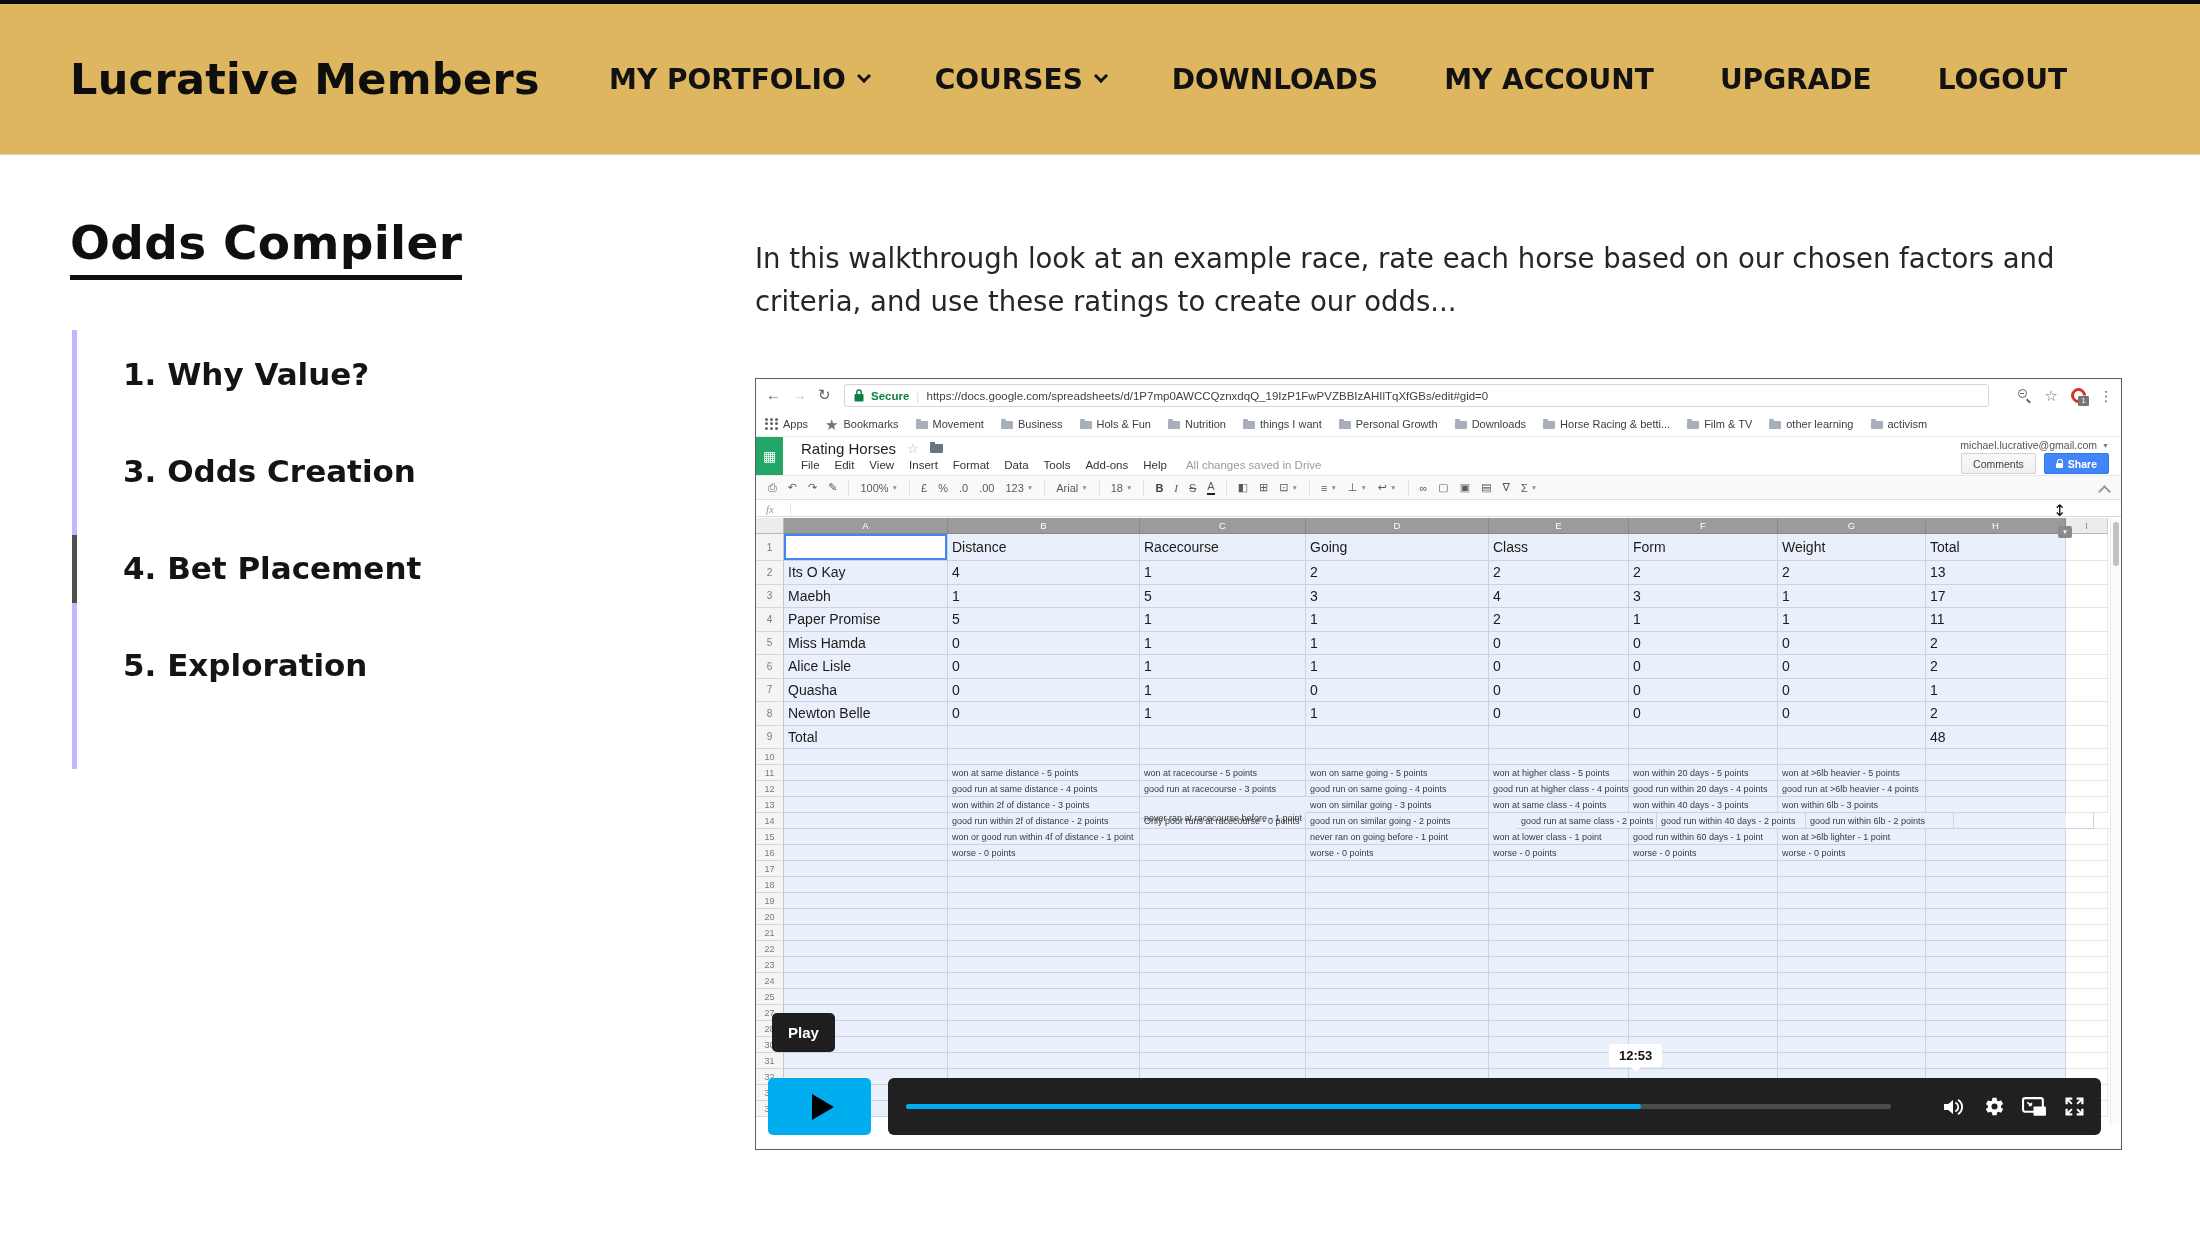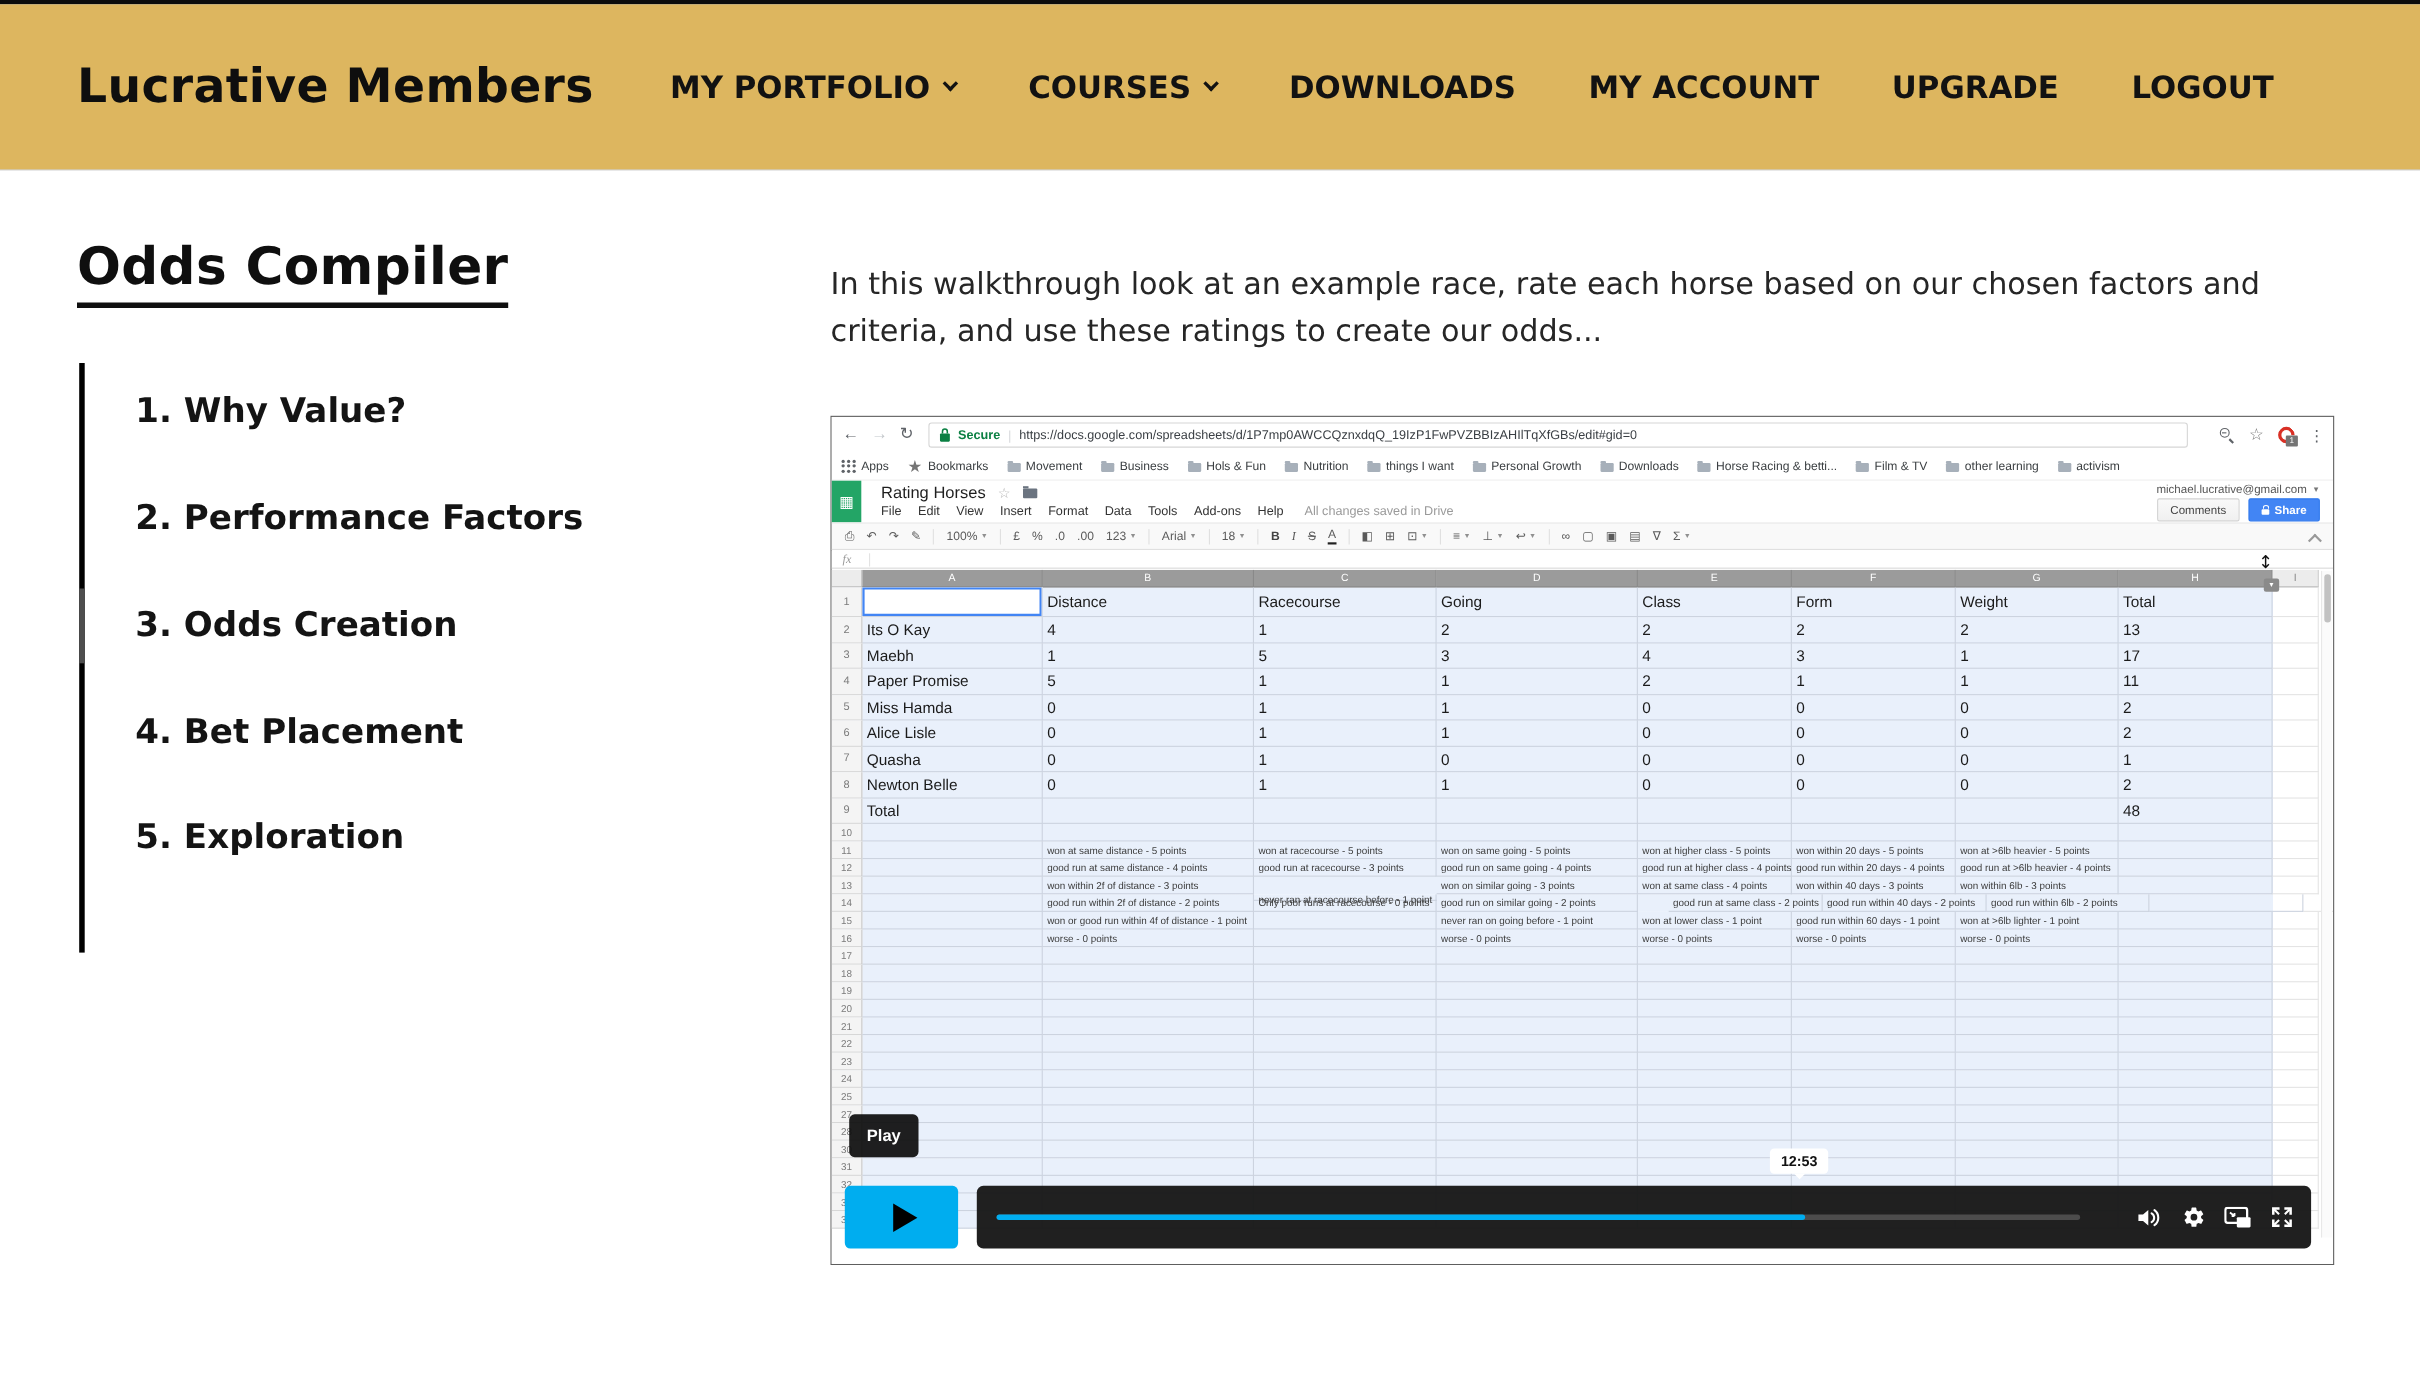--- a/index.html
+++ b/index.html
@@ -17,21 +17,21 @@
   nav{position:absolute;right:133px;display:flex;gap:66px;align-items:center}
   .nav-item{display:flex;align-items:center;gap:13px;font-size:28px;font-weight:700;color:#121212;cursor:pointer;white-space:nowrap}
   .chev{width:10px;height:10px;border-right:3px solid #121212;border-bottom:3px solid #121212;
         transform:rotate(45deg);margin-top:-7px}
 
   
   aside{position:absolute;left:70px;top:215px;width:600px}
   .side-title{font-size:47px;font-weight:800;color:#0f0f0f;display:inline-block;
               border-bottom:5px solid #0f0f0f;padding-bottom:5px;margin:0;letter-spacing:.3px}
   #lesson-list{list-style:none;margin:50px 0 0 2px;padding:24px 0 28px 46px;
-               border-left:5px solid #000000;position:relative}
+               border-left:5px solid #c4b5fd;position:relative}
   .side-item{font-size:31px;font-weight:700;color:#141414;margin-bottom:55px;line-height:1.35;cursor:pointer}
   .side-item:last-child{margin-bottom:0}
   .rail-marker{position:absolute;left:-5px;width:5px;background:#4e4e4e;height:68px}
 
   
   .intro{position:absolute;left:755px;top:237px;width:1405px;margin:0;
          font-size:27.5px;line-height:1.55;color:#262626}
 
   
   .video{position:absolute;left:755px;top:378px;width:1367px;height:772px;
@@ -181,21 +181,20 @@
       <div class="nav-item">
         <span>LOGOUT</span>
       </div>
     </nav>
 </header>
 
 <aside>
   <h1 class="side-title">Odds Compiler</h1>
   <ul id="lesson-list">
       <li class="side-item">1. Why Value?</li>
-      <li class="side-item">2. Performance Factors</li>
       <li class="side-item active">3. Odds Creation</li>
       <li class="side-item">4. Bet Placement</li>
       <li class="side-item">5. Exploration</li>
       <div class="rail-marker" style="top: 205px;"></div>
     </ul>
 </aside>
 
 <p class="intro">In this walkthrough look at an example race, rate each horse based on our chosen factors and criteria, and use these ratings to create our odds...</p>
 
 <div class="video">

